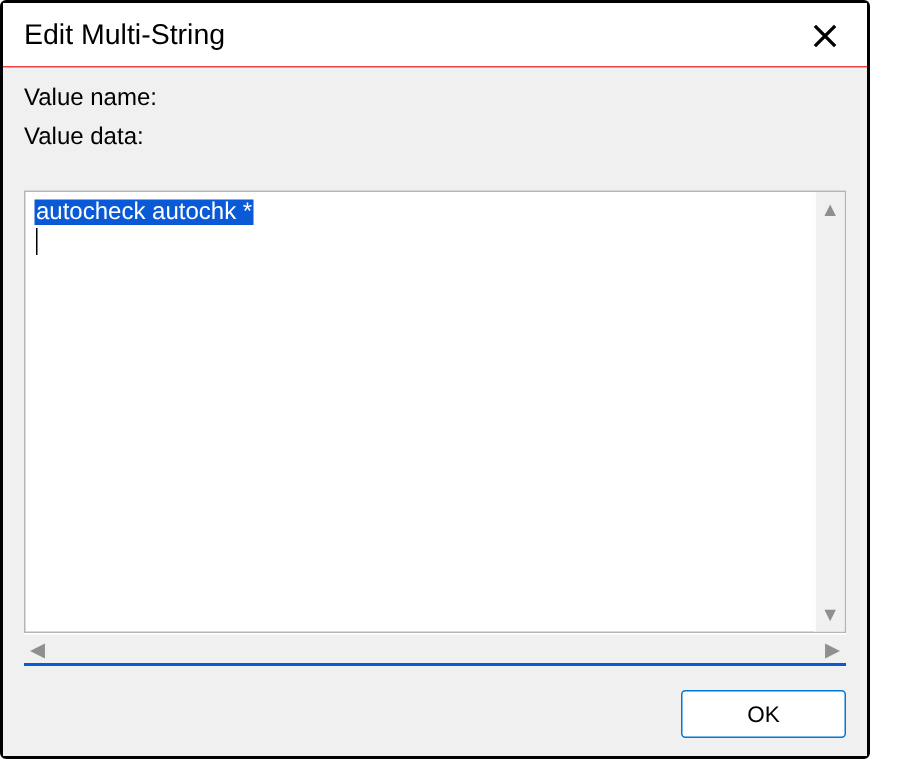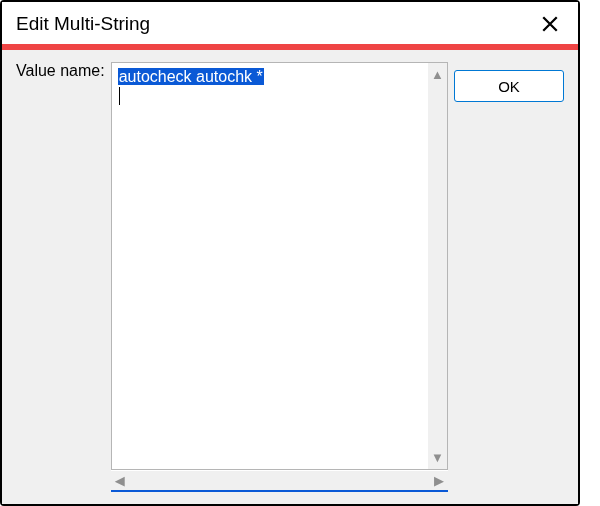--- a/index.html
+++ b/index.html
@@ -41,24 +41,24 @@
     justify-content: center;
     cursor: pointer;
     border: none;
     background: transparent;
     padding: 0;
   }
   .close-btn svg { width: 18px; height: 18px; }
   .body {
     flex: 1;
     background: #f0f0f0;
-    border-top: 6px solid #ef4444;
+    border-top: 1px solid #ef4444;
     padding: 10px 14px 12px 14px;
     display: flex;
-    flex-direction: row;
+    flex-direction: column;
     gap: 6px;
   }
   .label {
     font-size: 16px;
     color: #000;
     margin-top: 2px;
   }
   .name-input {
     width: 100%;
     height: 30px;
@@ -76,20 +76,21 @@
     display: flex;
     flex-direction: column;
     margin-top: 2px;
   }
   .textarea-box {
     flex: 1;
     background: #fff;
     border: 1px solid #b5b5b5;
     position: relative;
     display: flex;
+    margin-top: 18px;
   }
   .ta-content {
     flex: 1;
     padding: 4px 6px;
     font-size: 16px;
     line-height: 20px;
     white-space: pre;
     overflow: hidden;
     cursor: text;
   }
@@ -170,20 +171,21 @@
       <svg viewBox="0 0 16 16">
         <path d="M2 2 L14 14 M14 2 L2 14" stroke="#000" stroke-width="2" fill="none"></path>
       </svg>
     </button>
   </div>
 
   <div class="body">
 
     <div class="label">Value name:</div>
 
+    <div class="label">Value data:</div>
 
     <div class="data-wrap">
       <div class="textarea-box">
         <div class="ta-content"><span class="sel">autocheck autochk *</span>
 <span class="caret"></span></div>
         <div class="vscroll">
           <div class="arrow">▲</div>
           <div class="arrow">▼</div>
         </div>
       </div>

